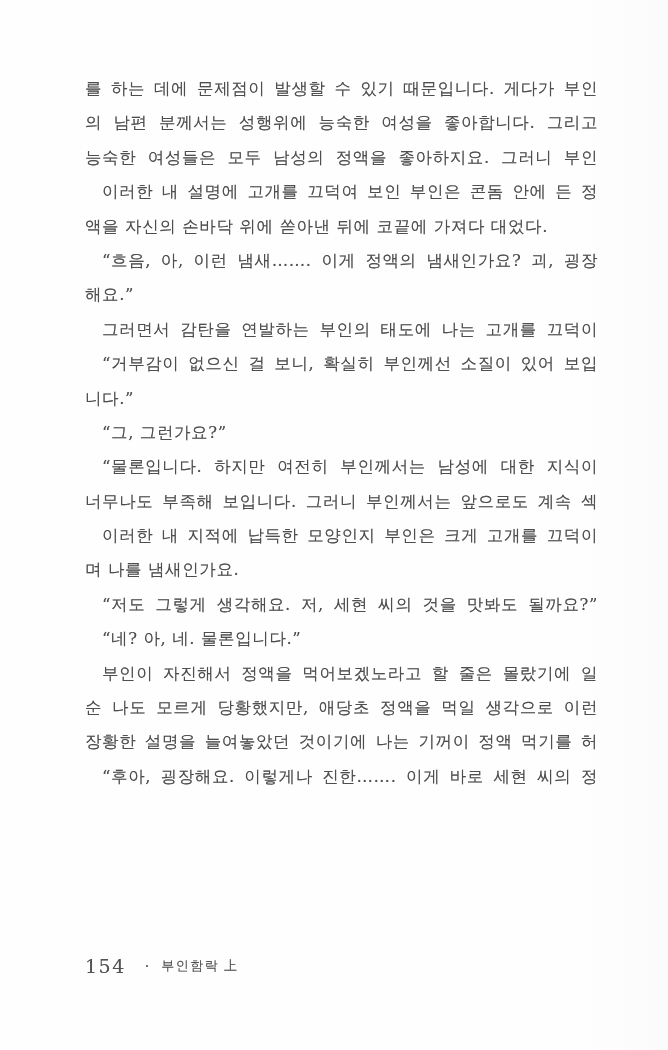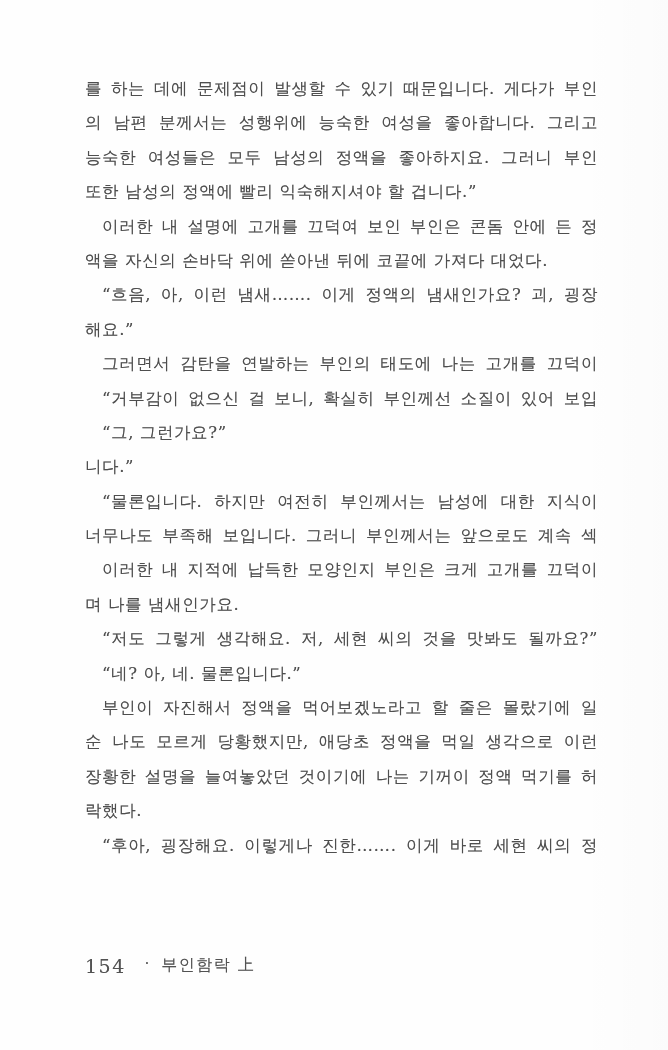--- a/index.html
+++ b/index.html
@@ -50,64 +50,63 @@
     text-align-last: left;
   }
   .line.indent {
     padding-left: 17px;
   }
   .footer {
     position: absolute;
     left: 85px;
     top: 955px;
     display: flex;
-    align-items: flex-start;
+    align-items: center;
     color: #525252;
     text-shadow: 0 0 0.5px rgba(90,90,90,0.4);
   }
   .footer .pgnum {
     font-size: 19px;
     letter-spacing: 1.5px;
   }
   .footer .sep {
     font-size: 14px;
     margin: 0 12px 0 19px;
   }
   .footer .title {
-    font-size: 16px;
+    font-size: 13px;
     letter-spacing: 1.5px;
+    font-family: Liberation Serif, serif;
   }
 </style>
 </head>
 <body>
 
 <div class="page">
   <div class="text-block">
       <div class="line justify">를 하는 데에 문제점이 발생할 수 있기 때문입니다. 게다가 부인</div>
       <div class="line justify">의 남편 분께서는 성행위에 능숙한 여성을 좋아합니다. 그리고</div>
       <div class="line justify">능숙한 여성들은 모두 남성의 정액을 좋아하지요. 그러니 부인</div>
-      <div class="line left">또한 남성의 정액에 빨리 익숙해지셔야 할 겁니다.”</div>
       <div class="line justify indent">이러한 내 설명에 고개를 끄덕여 보인 부인은 콘돔 안에 든 정</div>
       <div class="line left">액을 자신의 손바닥 위에 쏟아낸 뒤에 코끝에 가져다 대었다.</div>
       <div class="line justify indent">“흐음, 아, 이런 냄새……. 이게 정액의 냄새인가요? 괴, 굉장</div>
       <div class="line left">해요.”</div>
       <div class="line justify indent">그러면서 감탄을 연발하는 부인의 태도에 나는 고개를 끄덕이</div>
       <div class="line justify indent">“거부감이 없으신 걸 보니, 확실히 부인께선 소질이 있어 보입</div>
+      <div class="line left">니다.”</div>
       <div class="line left indent">“그, 그런가요?”</div>
-      <div class="line left">니다.”</div>
       <div class="line justify indent">“물론입니다. 하지만 여전히 부인께서는 남성에 대한 지식이</div>
       <div class="line justify">너무나도 부족해 보입니다. 그러니 부인께서는 앞으로도 계속 섹</div>
       <div class="line justify indent">이러한 내 지적에 납득한 모양인지 부인은 크게 고개를 끄덕이</div>
       <div class="line left">며 나를 냄새인가요.</div>
       <div class="line justify indent">“저도 그렇게 생각해요. 저, 세현 씨의 것을 맛봐도 될까요?”</div>
       <div class="line left indent">“네? 아, 네. 물론입니다.”</div>
       <div class="line justify indent">부인이 자진해서 정액을 먹어보겠노라고 할 줄은 몰랐기에 일</div>
       <div class="line justify">순 나도 모르게 당황했지만, 애당초 정액을 먹일 생각으로 이런</div>
       <div class="line justify">장황한 설명을 늘여놓았던 것이기에 나는 기꺼이 정액 먹기를 허</div>
-      <div class="line left">락했다.</div>
       <div class="line justify indent">“후아, 굉장해요. 이렇게나 진한……. 이게 바로 세현 씨의 정</div>
     </div>
   <div class="footer">
     <span class="pgnum">154</span>
     <span class="sep">·</span>
     <span class="title">부인함락 上</span>
   </div>
 </div>
 
 </body></html>

